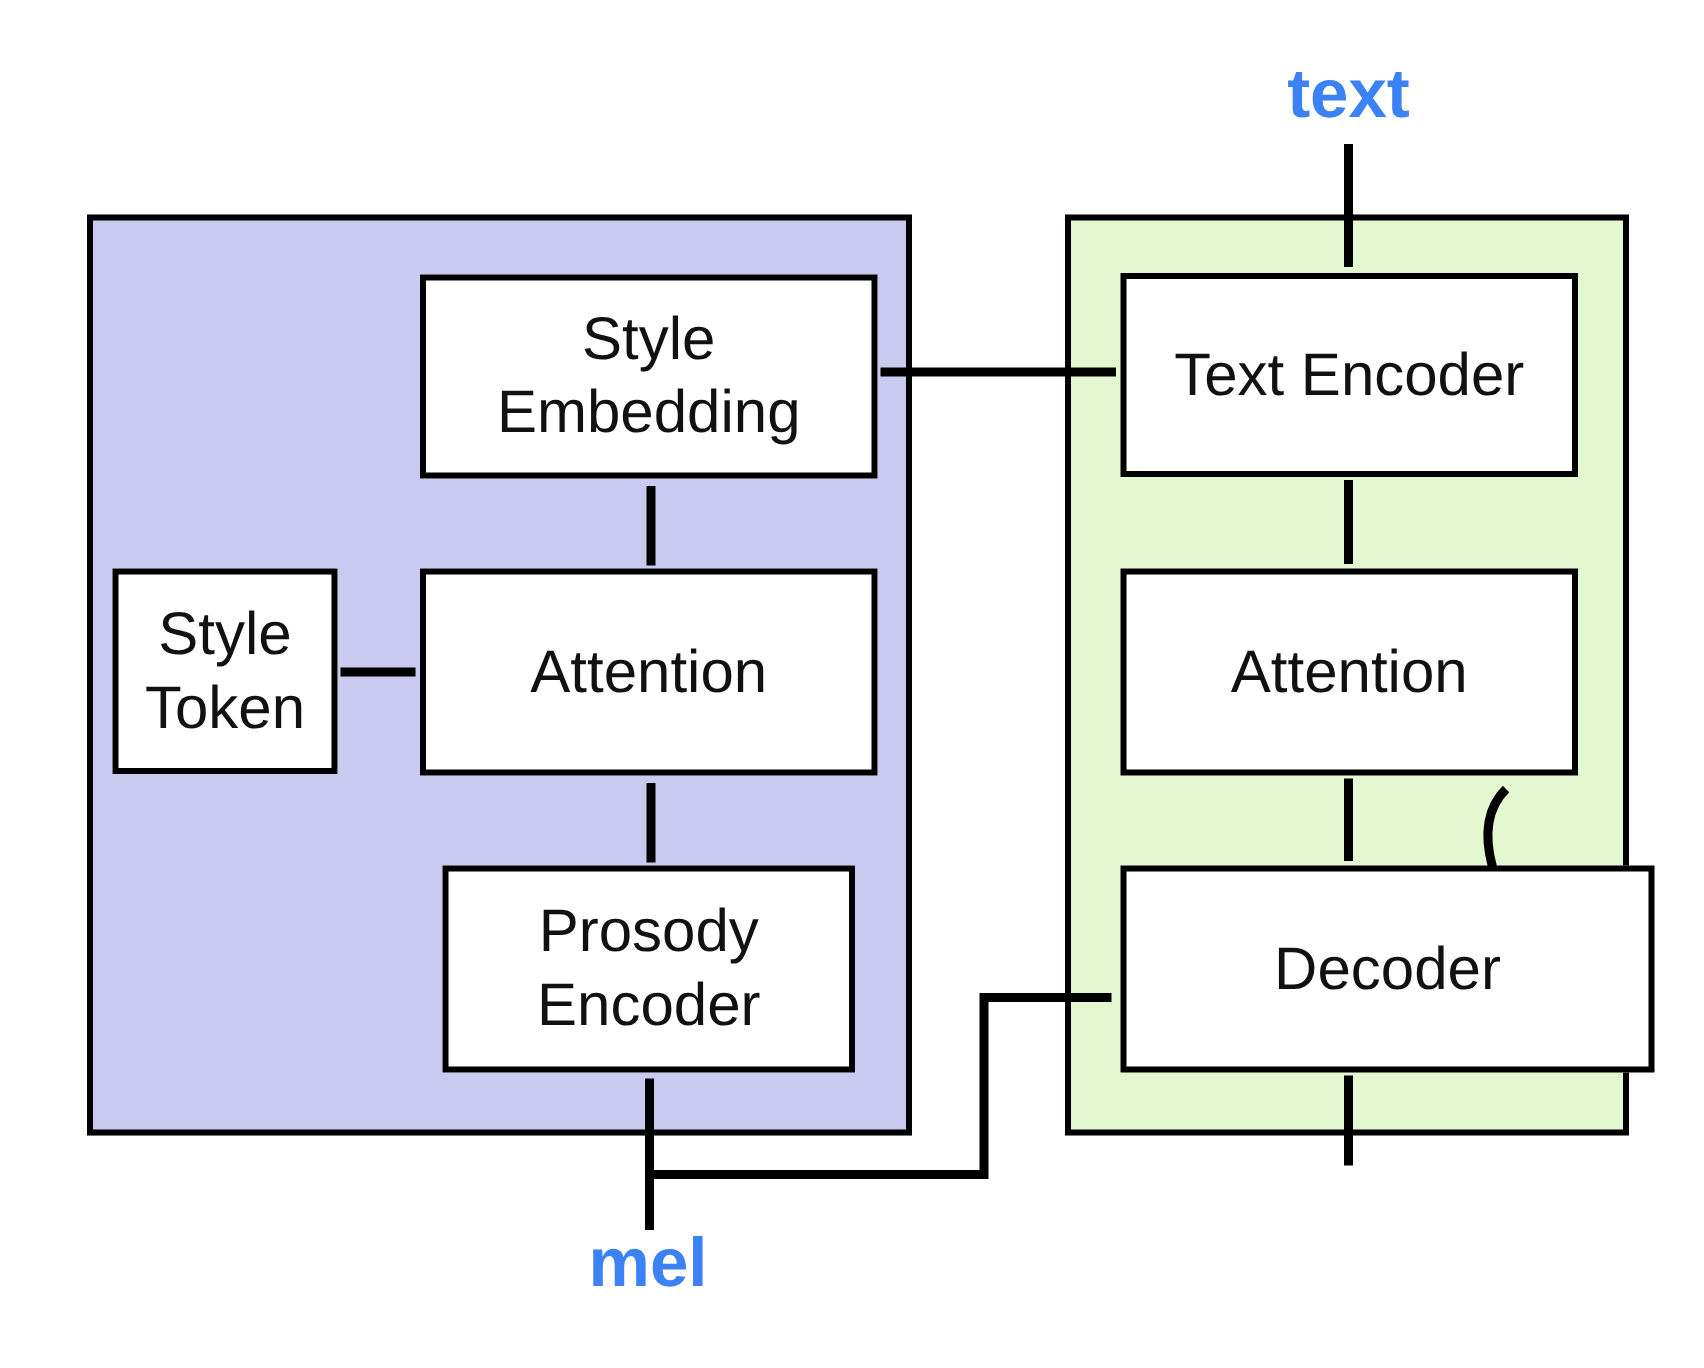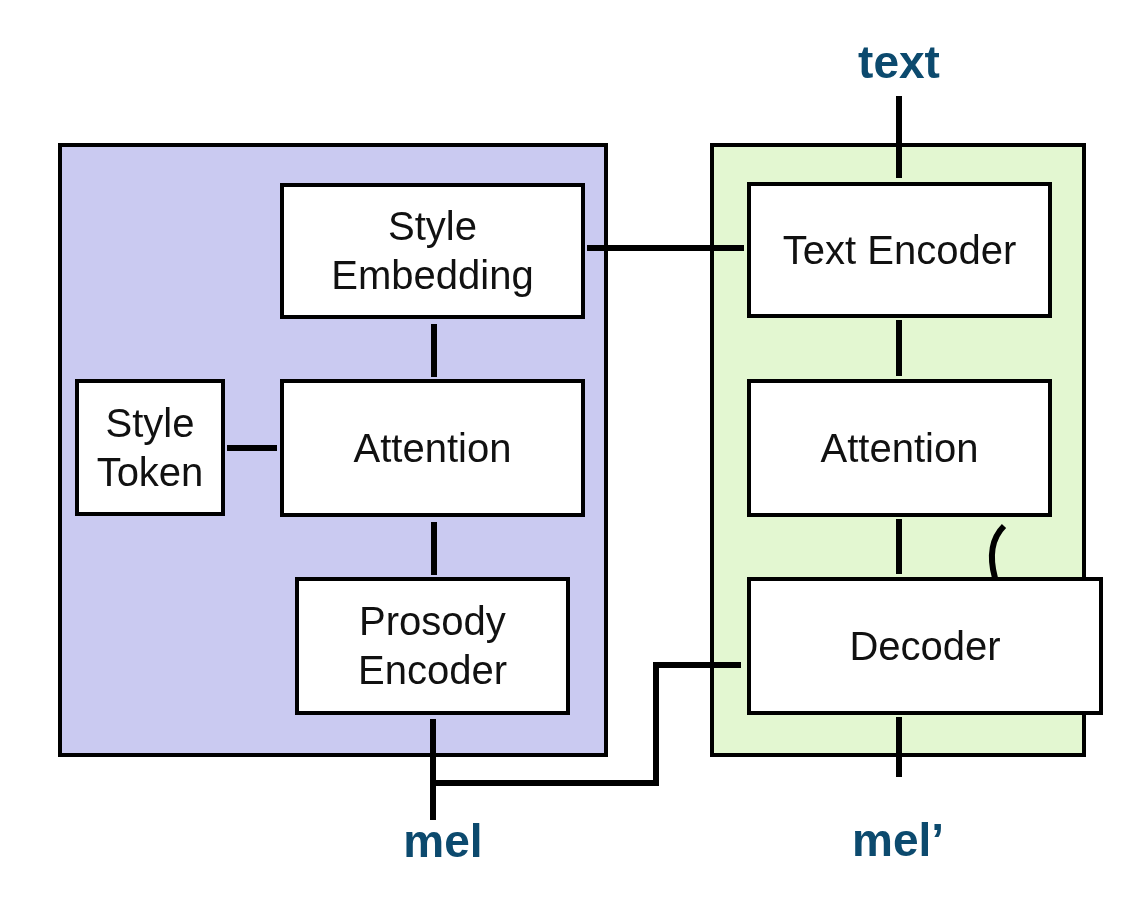--- a/index.html
+++ b/index.html
@@ -44,25 +44,25 @@
   #box-attention-left  { left: 280px; top: 379px; width: 305px; height: 138px; }
   #box-attention-right { left: 747px; top: 379px; width: 305px; height: 138px; }
   #box-prosody-encoder { left: 295px; top: 577px; width: 275px; height: 138px; }
   #box-decoder         { left: 747px; top: 577px; width: 356px; height: 138px; }
 
   .io-label {
     position: absolute;
     transform: translate(-50%, -50%);
     font-size: 46px;
     font-weight: 700;
-    color: #0c4a6e;
+    color: #3b82f6;
     white-space: nowrap;
   }
   #label-text      { left: 899px; top: 62px;  }
-  #label-mel       { left: 443px; top: 841px; }
+  #label-mel       { left: 432px; top: 841px; }
   #label-mel-prime { left: 898px; top: 840px; }
 
   #arrow-layer {
     position: absolute;
     left: 0; top: 0;
     width: 1136px;
     height: 912px;
     pointer-events: none;
   }
   #arrow-layer path { fill: none; stroke-width: 6px; }
@@ -90,21 +90,20 @@
   <div class="box" id="box-text-encoder">Text Encoder</div>
 
   <div class="box" id="box-attention-right">Attention</div>
 
   <div class="box" id="box-decoder">Decoder</div>
 
   <div class="io-label" id="label-text">text</div>
 
   <div class="io-label" id="label-mel">mel</div>
 
-  <div class="io-label" id="label-mel-prime">mel’</div>
 
   <svg id="arrow-layer" viewBox="0 0 1136 912" xmlns="http://www.w3.org/2000/svg">
     <defs>
       <marker id="ah" viewBox="0 0 10 10" refX="9.2" refY="5" markerWidth="4.7" markerHeight="4.7" orient="auto" markerUnits="strokeWidth">
         <path d="M0,0 L10,5 L0,10 z" stroke="none" fill="#000000"></path>
       </marker>
     </defs>
 
     <path d="M899,96 V178" marker-end="url(#ah)" stroke="#000000"></path>
     <path d="M587,248 H744" marker-end="url(#ah)" stroke="#000000"></path>

